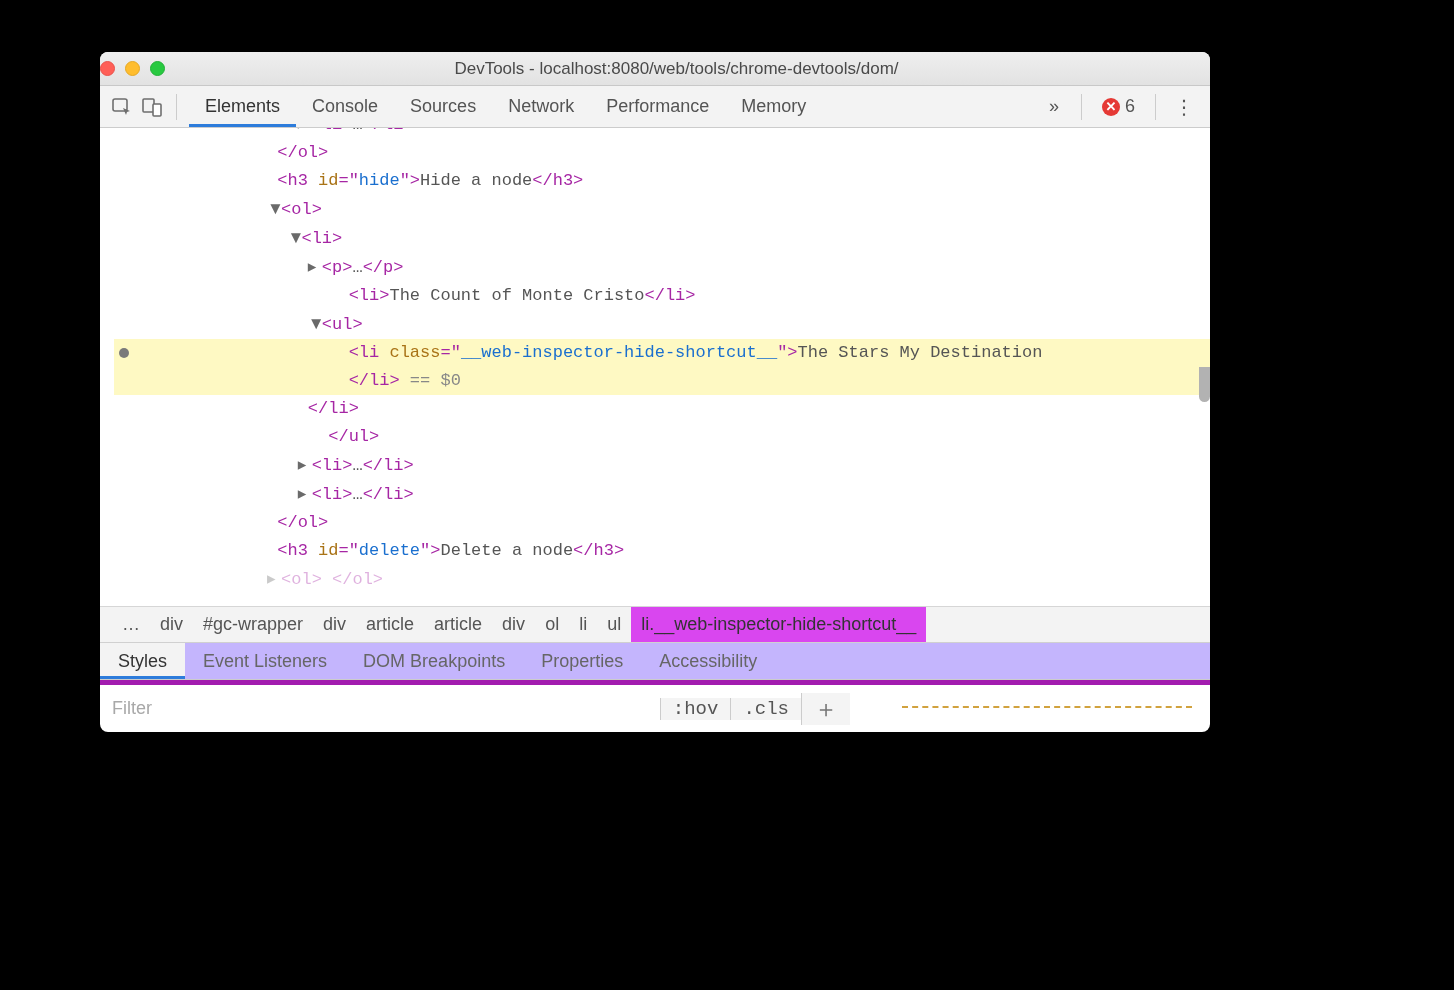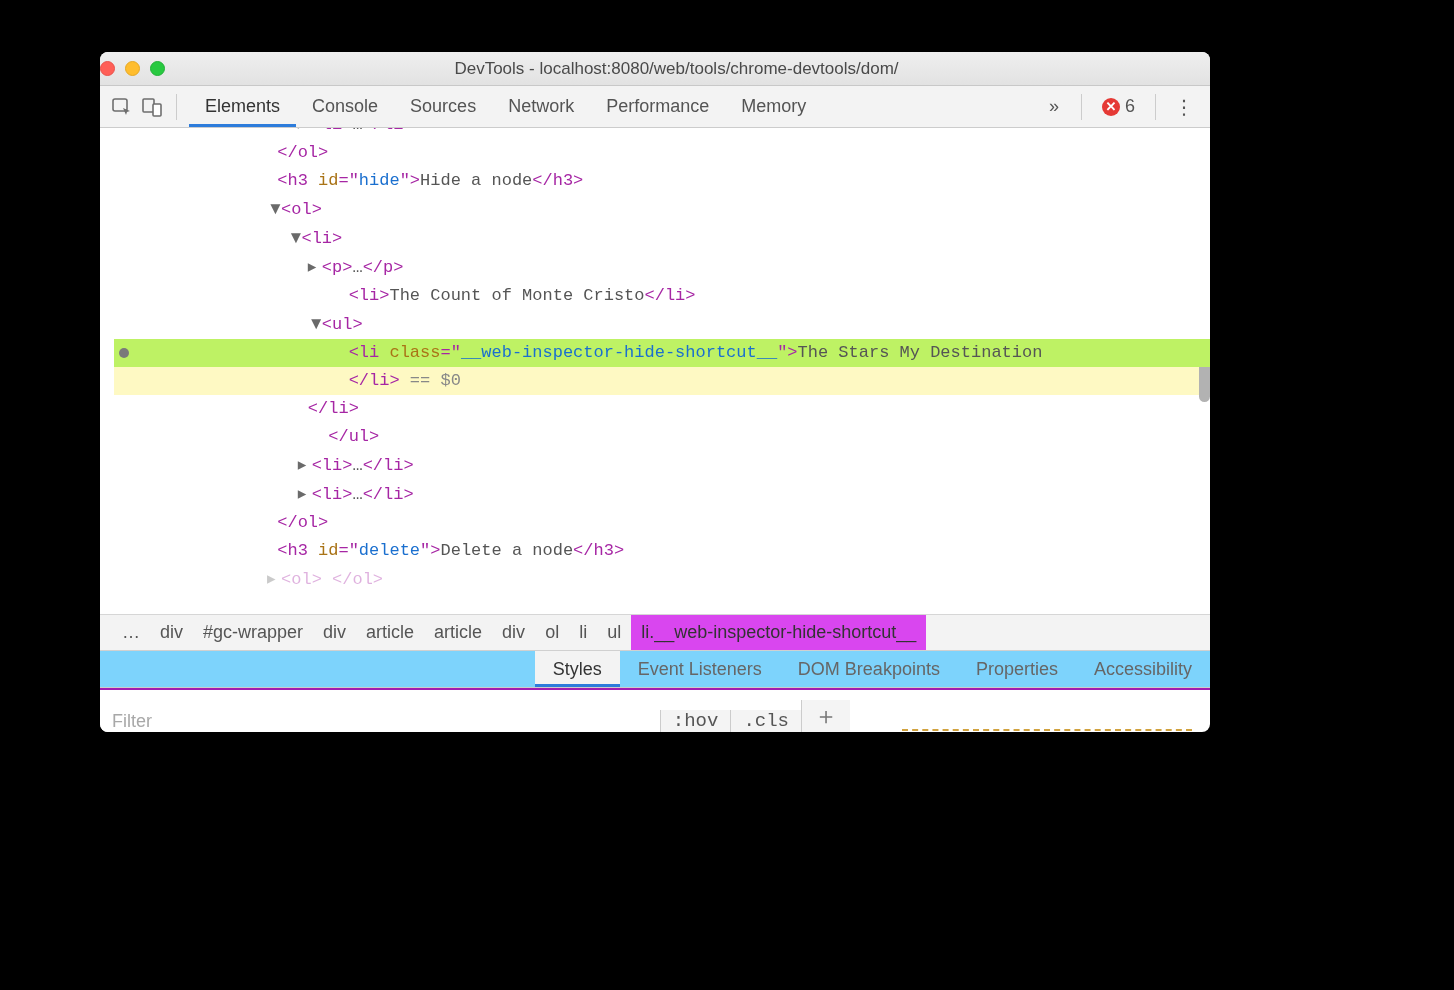--- a/index.html
+++ b/index.html
@@ -63,21 +63,21 @@
     flex: 1;
     overflow: hidden;
     font-family: Menlo, "Courier New", monospace;
     font-size: 17px;
     line-height: 28px;
     position: relative;
     color: #222;
   }
   .dom-inner { padding-left: 14px; margin-top: -18px; }
   .row { white-space: pre; }
-  .row.sel { background:#bef264; }
+  .row.sel { background:#fef9c3; }
   .row.sel-ext { background:#fef9c3; }
   .gutter-dot { position:absolute; left:5px; width:10px;height:10px;border-radius:50%;
                 background:#7a7a7a; }
   .tw { display:inline-block; width:14px; color:#6a6a6a; font-family:Arial; }
   .p  { color:#a626a4; } 
   .t  { color:#a626a4; } 
   .a  { color:#a97316; } 
   .v  { color:#1a6fcf; } 
   .x  { color:#555; }    
   .d  { color:#888; }    
@@ -94,33 +94,33 @@
     font-size: 18px;
     color: #555;
     padding-left: 12px;
   }
   .crumb span { padding: 0 10px; height:100%; display:flex; align-items:center; }
   .crumb .selcrumb { background:#d946ef; color:#333; }
 
   .subtabs {
     height: 38px;
     border-top: 1px solid #d0d0d0;
-    background: #7dd3fc;
+    background: #c4b5fd;
     display:flex; align-items:center;
-    font-size:18px; color:#666;justify-content:flex-end;
+    font-size:18px; color:#666;
   }
   .subtabs span { padding:0 18px; height:100%; display:flex; align-items:center; }
   .subtabs .act { color:#333; border-bottom:3px solid #2d7cdb; padding-top:3px; background:#f3f3f3;}
   .subtabs-border { border-bottom:1px solid #ccc; }
 
   .filterbar {
-    height: 44px;
+    height: 52px;
     display:flex;
-    align-items:flex-end;
-    border-top:2px solid #a21caf;
+    align-items:center;
+    border-top:5px solid #a21caf;
   }
   .filter-input {
     flex:1; border:none; font-size:18px; padding:0 12px; outline:none;
   }
   .filter-input::placeholder { color:#a8a8a8; }
   .fbtn {
     border-left:1px solid #ccc; padding:0 12px; display:flex; align-items:center;
     font-family: Liberation Mono, monospace; font-size:19px; color:#555; background:#f4f4f4;
   }
   .fbtn.plus { font-family: -apple-system; font-size:24px; color:#777; }

